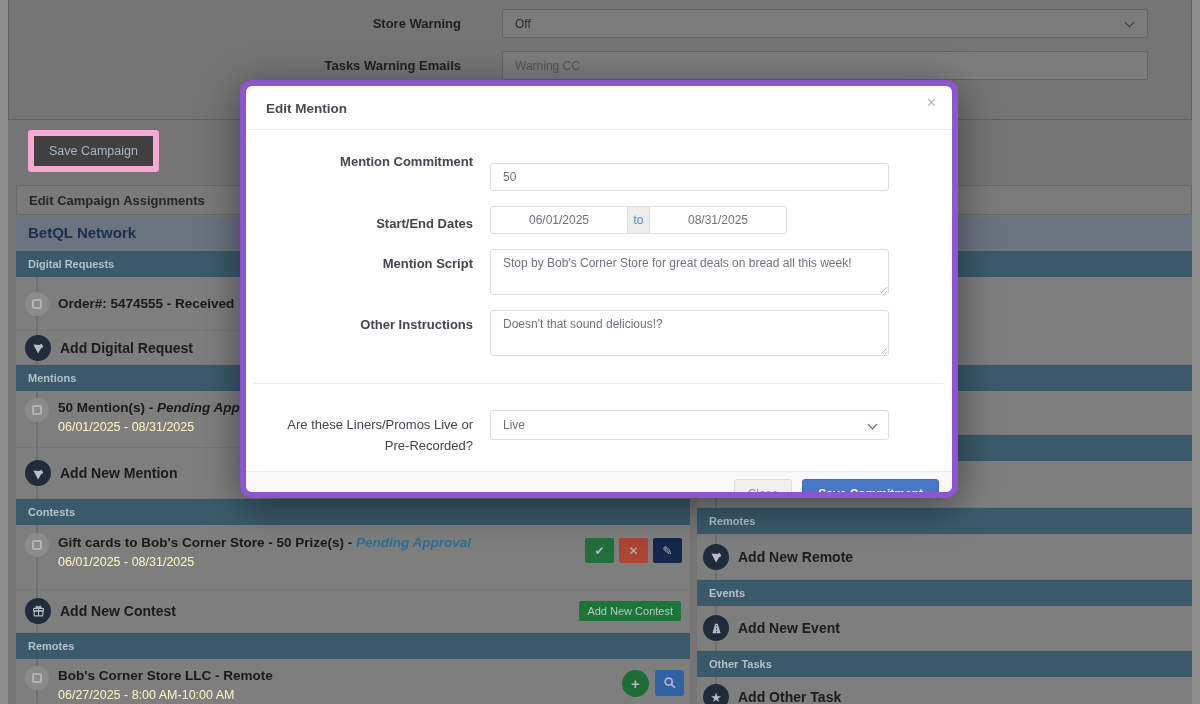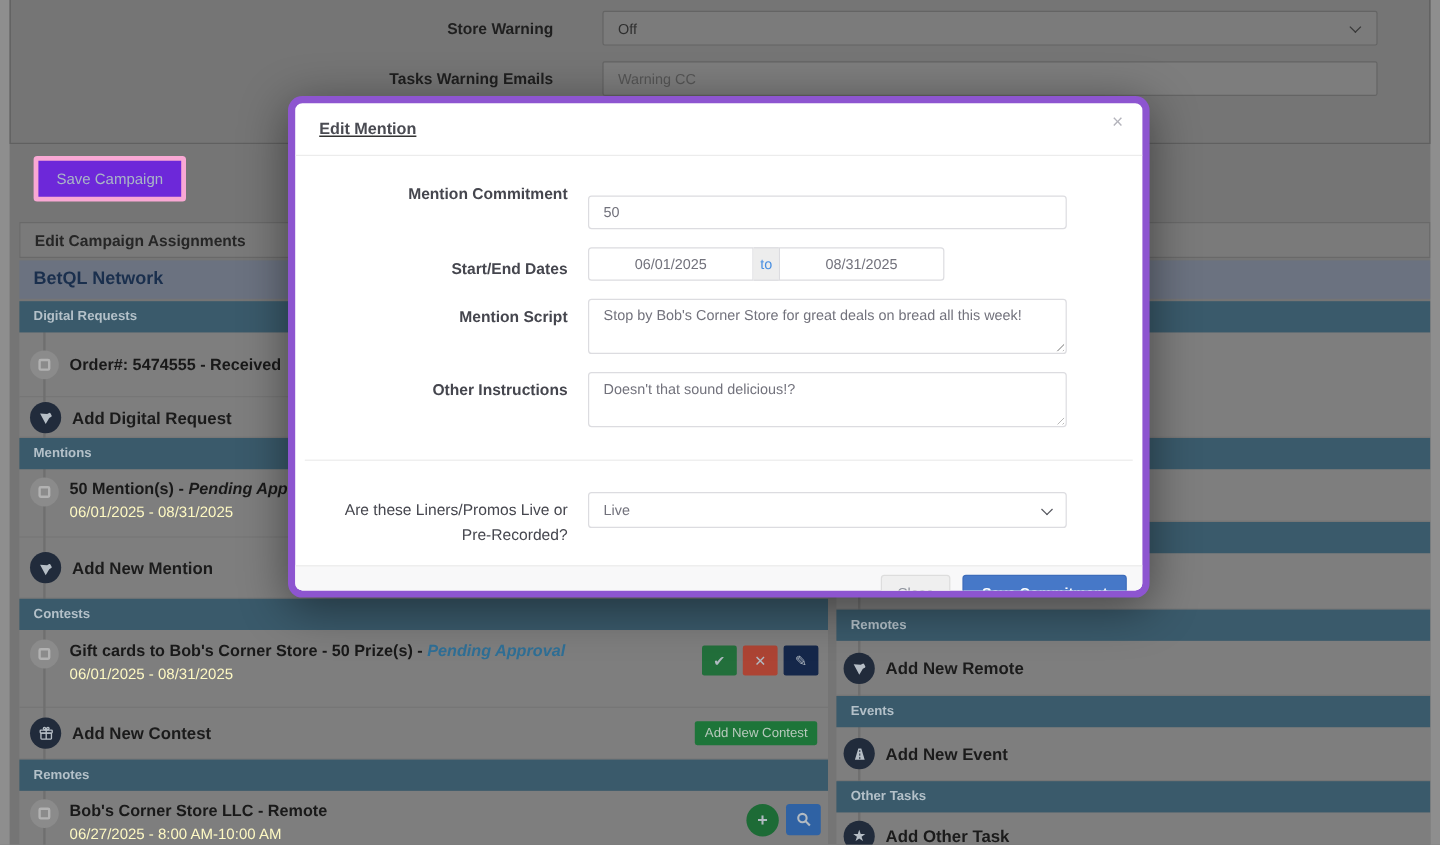--- a/index.html
+++ b/index.html
@@ -15,22 +15,22 @@
   .bglabel { width:452px; text-align:right; font-size:13px; font-weight:600; color:#1f1f1f; }
   .bgctrl { margin-left:41px; width:646px; height:29px; background:#7b7b7b;
             border:1px solid #646464; border-radius:2px; display:flex; align-items:center;
             padding:0 12px; font-size:12px; color:#2e2e2e; position:relative; }
   .bgctrl input { width:100%; height:100%; background:transparent; border:none; outline:none;
             font-size:12px; color:#2e2e2e; font-family:inherit; }
   .bgctrl input::placeholder { color:#555555; opacity:1; }
   .chev { width:7px; height:7px; border-right:1.6px solid #383838; border-bottom:1.6px solid #383838;
           transform:rotate(45deg); position:absolute; right:14px; top:9px; }
 
-  .save-campaign { position:absolute; left:28px; top:130px; background:#6d28d9;
-          border:4px solid #f9a8d4; border-radius:3px; color:#a9b6c6; font-size:12.5px;
+  .save-campaign { position:absolute; left:28px; top:130px; background:#404040;
+          border:6px solid #f9a8d4; border-radius:3px; color:#a9b6c6; font-size:12.5px;
           padding:8px 15px; cursor:pointer; font-family:inherit; }
 
   
   .card { position:absolute; left:16px; right:8px; top:185px; bottom:0; overflow:hidden; }
   .card-header { height:30px; line-height:29px; background:#7a7a7a; border:1px solid #696969;
           padding-left:12px; font-size:13px; font-weight:600; color:#262626; }
   .network-bar { height:32px; line-height:32px; background:#6b7280; margin-top:2px;
           padding-left:12px; font-size:15px; font-weight:700; color:#1a2f4d; }
   .cols { display:flex; gap:7px; margin-top:2px; }
   .col-left { width:674px; position:relative; }
@@ -67,21 +67,21 @@
           font-size:15px; font-weight:700; display:flex; align-items:center; justify-content:center; cursor:pointer; }
   .searchbtn { width:29px; height:26px; border-radius:3px; background:#2f62a4; border:none;
           display:flex; align-items:center; justify-content:center; cursor:pointer; }
   .spacer { background:#7e7e7e; border-bottom:1px solid #767676; }
   .staricon { font-family:"DejaVu Sans",sans-serif; font-size:13px; line-height:1; }
 
   
   .modal { position:absolute; left:240px; top:80px; width:718px; height:418px; z-index:10;
            background:#ffffff; border:6px solid #8d55d0; border-radius:12px;
            box-shadow:0 8px 40px rgba(0,0,0,0.45); display:flex; flex-direction:column; overflow:hidden; }
-  .m-header { position:relative; padding:13px 20px 12px 20px; border-bottom:1px solid #ececec;text-decoration:underline; }
+  .m-header { position:relative; padding:13px 20px 12px 20px; border-bottom:1px solid #ececec; }
   .m-title { font-size:13.5px; font-weight:600; color:#4a4b52; }
   .m-close { position:absolute; right:16px; top:9px; background:none; border:none; color:#b4b4bc;
            font-size:16px; cursor:pointer; line-height:1; font-family:inherit; }
   .m-body { flex:1; padding-top:14px; }
   .frow { display:flex; margin-bottom:15px; }
   .flabel { width:227px; text-align:right; padding-top:7px; font-size:13px; font-weight:600;
            color:#45464e; line-height:21px; }
   .flabel.light { font-weight:400; padding-top:4px; }
   .fctrl { margin-left:17px; width:399px; position:relative; }
   .tinput { width:100%; height:28px; border:1px solid #dcdce0; border-radius:3px; padding:0 12px;

